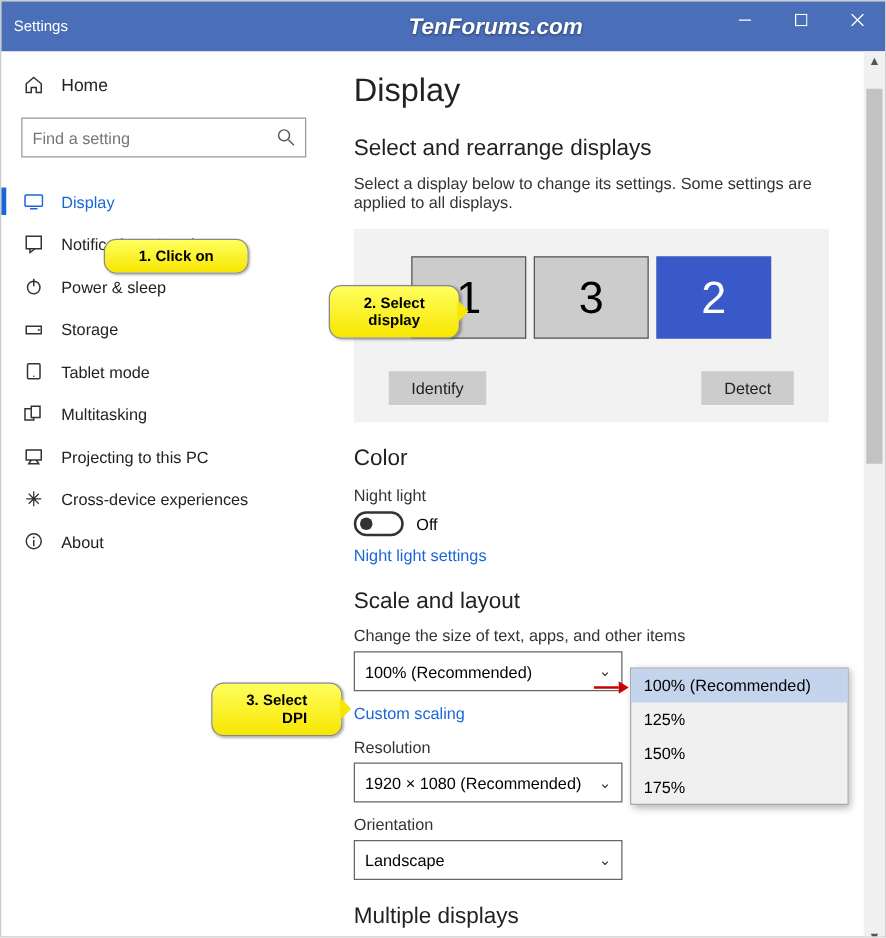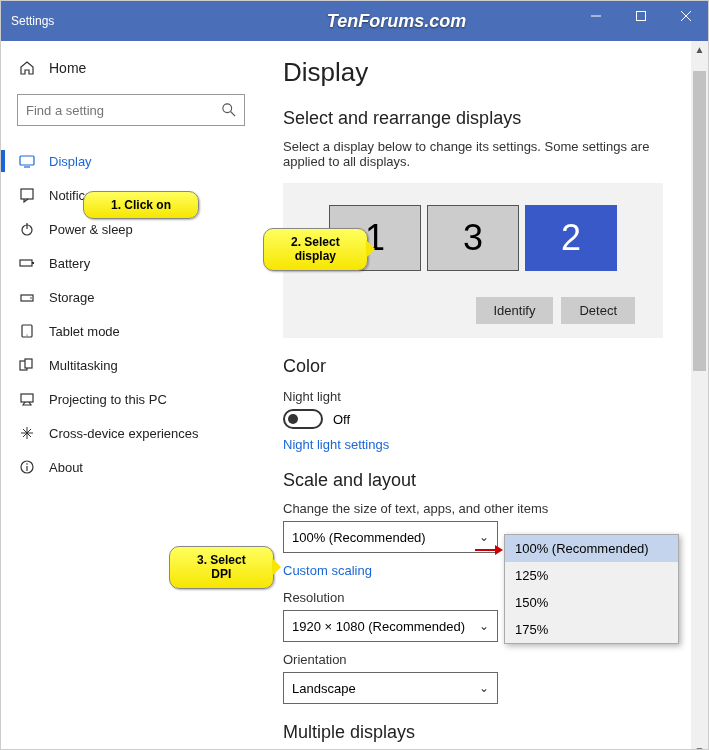--- a/index.html
+++ b/index.html
@@ -37,37 +37,37 @@
 h1 { font-size: 26px; font-weight: 400; color: #222; margin-bottom: 20px; }
 h2 { font-size: 18px; font-weight: 400; color: #222; margin: 18px 0 10px 0; }
 .subtext { font-size: 13px; color: #333; margin-bottom: 14px; }
 
 .display-arrange { background: #f2f2f2; padding: 22px 28px 14px 28px; margin-bottom: 6px; width: 380px; }
 .display-row { display: flex; gap: 6px; justify-content: center; margin-bottom: 26px; }
 .disp { width: 92px; height: 66px; display: flex; align-items: center; justify-content: center; font-size: 36px; font-weight: 300; }
 .disp.d1 { background: #ccc; border: 1px solid #555; }
 .disp.d3 { background: #ccc; border: 1px solid #555; }
 .disp.d2 { background: #3859c7; color: #fff; }
-.display-btnrow { display: flex; justify-content: flex-end; gap: 8px; }
+.display-btnrow { display: flex; justify-content: space-between; gap: 8px; }
 .winbutton { padding: 6px 18px; background: #ccc; border: none; font-size: 13px; color: #222; }
 
 .label { font-size: 13px; color: #333; margin-bottom: 5px; margin-top: 12px; }
 .toggle-row { display: flex; align-items: center; gap: 10px; margin-bottom: 8px; }
 .toggle { width: 40px; height: 20px; border: 2px solid #333; border-radius: 10px; position: relative; }
 .toggle .knob { width: 10px; height: 10px; background: #333; border-radius: 50%; position: absolute; left: 3px; top: 3px; }
 .link { color: #1a66d6; font-size: 13px; margin-bottom: 4px; display: block; }
 
 .dropdown { width: 215px; height: 32px; border: 1px solid #666; display: flex; align-items: center; padding: 0 8px; font-size: 13px; justify-content: space-between; background: #fff; margin-bottom: 10px; }
 .dropdown .chev { font-size: 12px; color: #333; }
 
 
 .callout { position: absolute; background: linear-gradient(#ffff5e, #f7e600); border: 1px solid #888; border-radius: 10px; padding: 6px 27px; font-size: 12px; font-weight: bold; color: #000; box-shadow: 1px 1px 2px rgba(0,0,0,0.3); white-space: nowrap; }
 .callout.c1 { left: 82px; top: 190px; }
 .callout.c2 { left: 218px; top: 227px; text-align: center; line-height: 1.2; margin-left: 44px; }
-.callout.c3 { left: 168px; top: 545px; text-align: center; line-height: 1.2; }
+.callout.c3 { left: 168px; top: 545px; text-align: right; line-height: 1.2; }
 .callout.c2::after { content: ""; position: absolute; right: -17px; top: 50%; transform: translateY(-50%); border: 9px solid transparent; border-left-color: #f7e600; }
 .callout.c3::after { content: ""; position: absolute; right: -17px; top: 50%; transform: translateY(-50%); border: 9px solid transparent; border-left-color: #f7e600; }
 
 
 .popup { position: absolute; left: 503px; top: 533px; width: 175px; background: #f0f0f0; border: 1px solid #aaa; box-shadow: 2px 2px 6px rgba(0,0,0,0.3); z-index: 10; }
 .popup-item { padding: 6px 10px; font-size: 13px; }
 .popup-item.sel { background: #c4d4ec; }
 
 
 .redarrow { position: absolute; left: 474px; top: 543px; z-index: 9; }
@@ -128,27 +128,20 @@
           <path d="M5 12 L5 15 L9 12" fill="none" stroke="#333" stroke-width="1.2"></path>
         </svg>
       <span>Notifications &amp; actions</span>
     </div>
     <div class="nav-item">
       <svg width="16" height="16" viewBox="0 0 16 16">
           <circle cx="8" cy="9" r="5" fill="none" stroke="#333" stroke-width="1.2"></circle>
           <line x1="8" y1="2" x2="8" y2="8" stroke="#333" stroke-width="1.2"></line>
         </svg>
       <span>Power &amp; sleep</span>
-    </div>
-    <div class="nav-item">
-      <svg width="16" height="16" viewBox="0 0 16 16">
-          <rect x="1" y="5" width="12" height="6" fill="none" stroke="#333" stroke-width="1.2"></rect>
-          <rect x="13" y="7" width="2" height="2" fill="#333"></rect>
-        </svg>
-      <span>Battery</span>
     </div>
     <div class="nav-item">
       <svg width="16" height="16" viewBox="0 0 16 16">
           <rect x="2" y="6" width="12" height="6" fill="none" stroke="#333" stroke-width="1.2"></rect>
           <circle cx="12" cy="9" r="0.8" fill="#333"></circle>
         </svg>
       <span>Storage</span>
     </div>
     <div class="nav-item">
       <svg width="16" height="16" viewBox="0 0 16 16">

